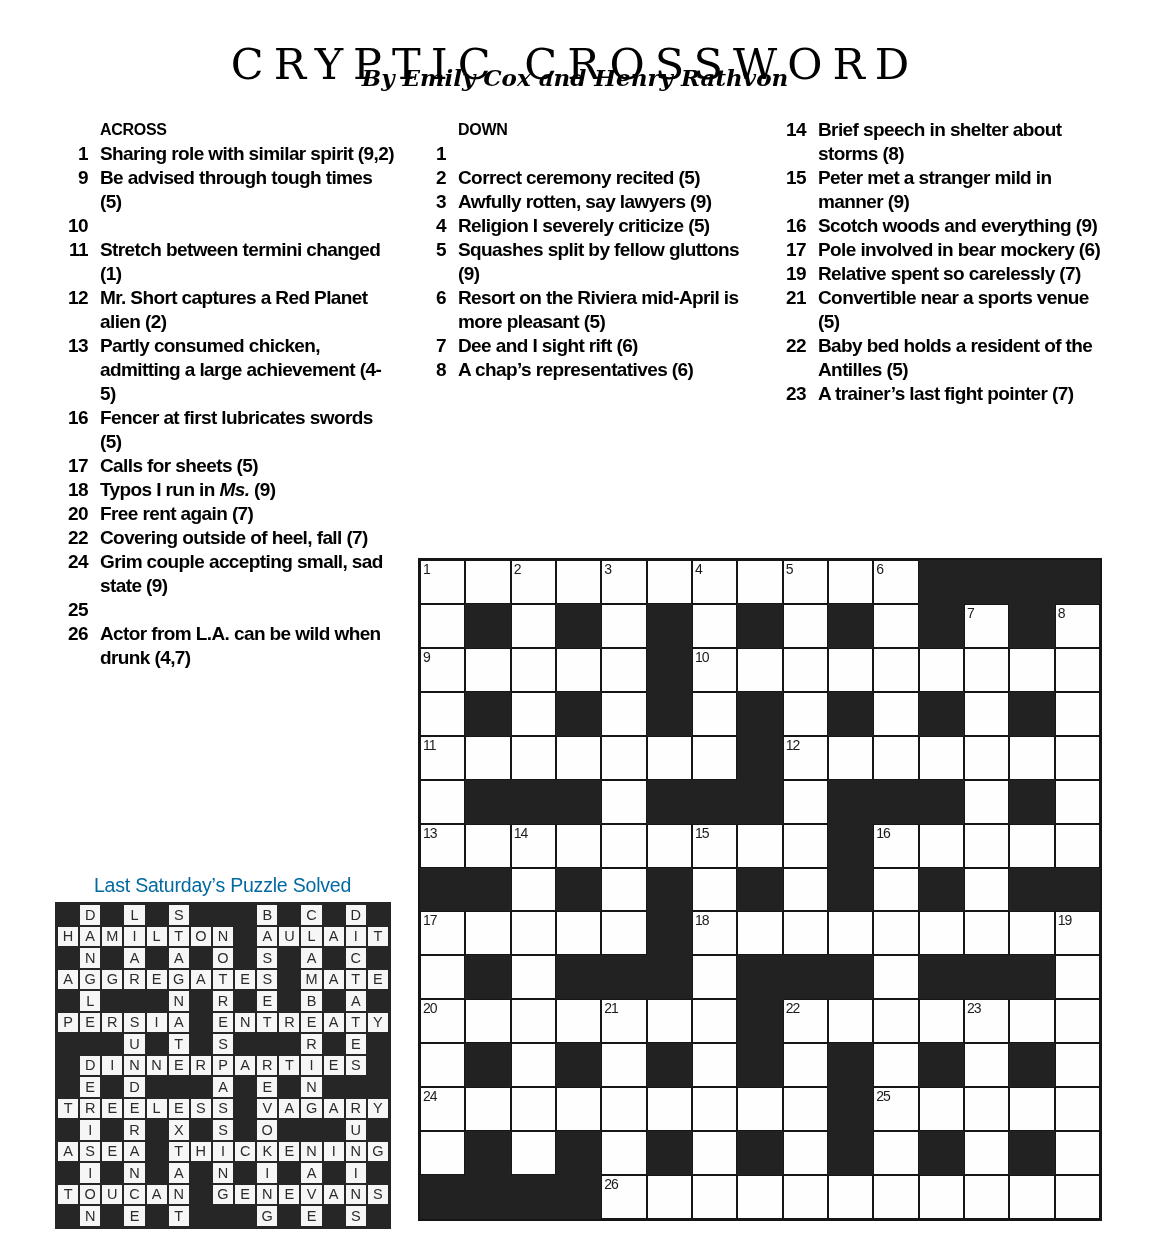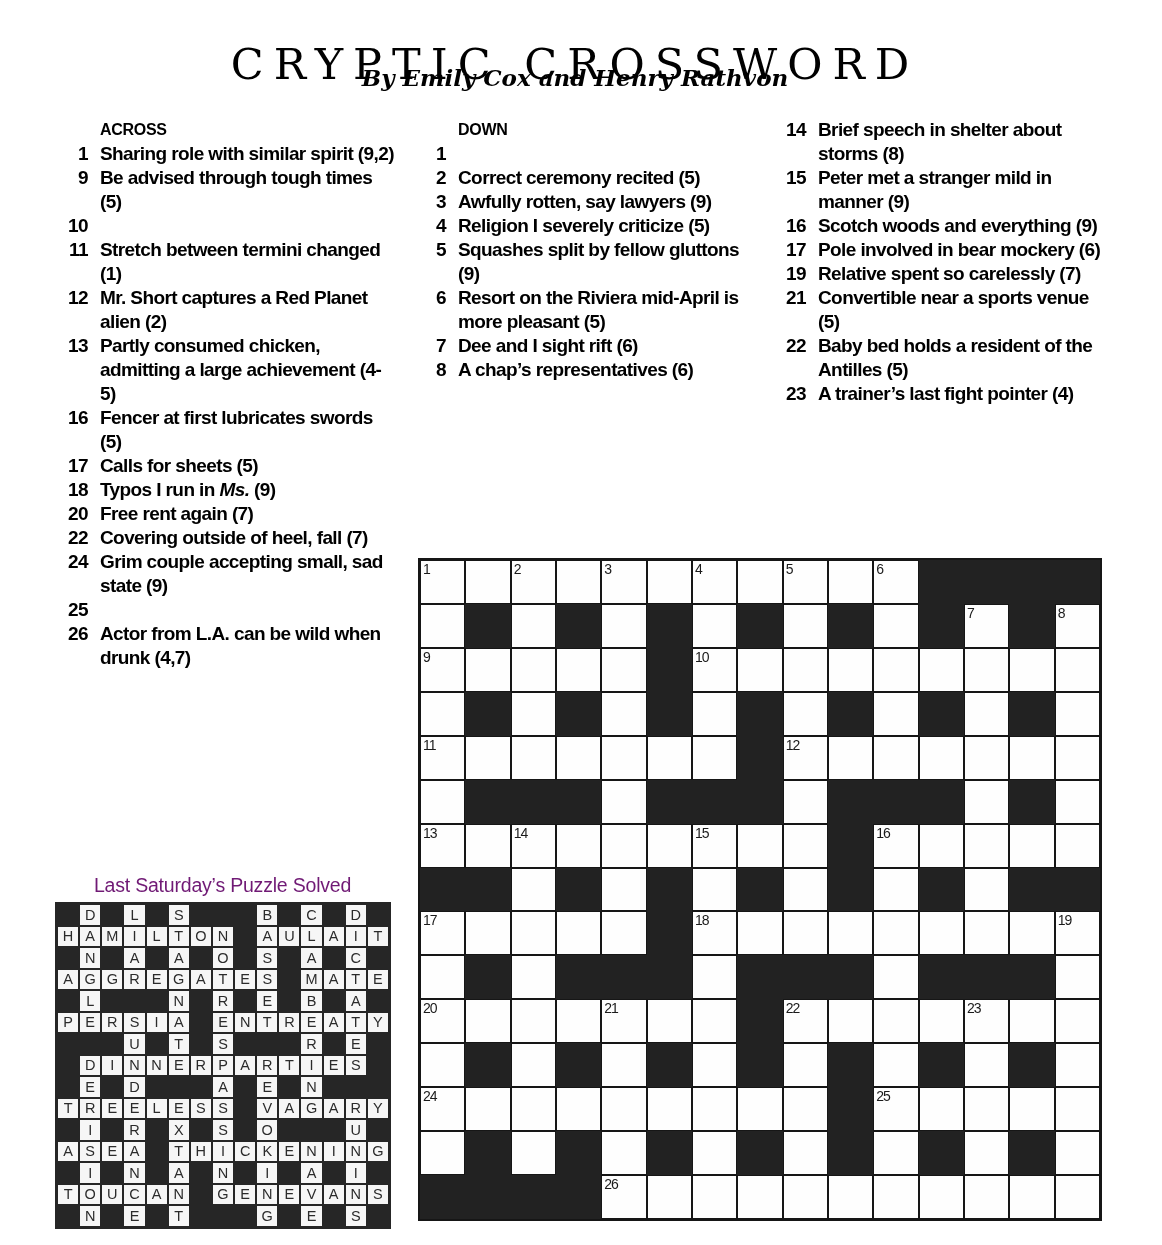--- a/index.html
+++ b/index.html
@@ -34,21 +34,21 @@
              grid-template-rows:repeat(15,1fr);background:#fff;
              border:2px solid #161616;box-sizing:border-box;}
   .cell{position:relative;box-sizing:border-box;}
   .cell.white{background:#fefefe;border:1px solid #161616;}
   .cell.black{background:#222222;border:1px solid #222222;}
   .cell .num{position:absolute;top:0;left:2px;font-size:14px;line-height:16px;
              font-weight:400;color:#1a1a1a;letter-spacing:-1px;}
 
   
   .solved-title{position:absolute;left:45px;top:874px;width:355px;text-align:center;
-                font-size:19.5px;font-weight:400;letter-spacing:-0.2px;color:#701a75;}
+                font-size:19.5px;font-weight:400;letter-spacing:-0.2px;color:#0369a1;}
   .mini-grid{position:absolute;left:55px;top:902px;width:336px;height:327px;
              background:#262626;display:grid;grid-template-columns:repeat(15,1fr);
              grid-template-rows:repeat(15,1fr);gap:2px;padding:3px;
              box-sizing:border-box;}
   .mcell{display:flex;align-items:center;justify-content:center;
          font-size:14.5px;line-height:1;color:#2b2b2b;}
   .mcell.letter{background:#f6f6f6;}
   .mcell.block{background:transparent;}
 </style>
 </head>
@@ -181,21 +181,21 @@
         <div class="clue">
           <span class="cnum">21</span>
           <span class="ctext">Convertible near a sports venue (5)</span>
         </div>
         <div class="clue">
           <span class="cnum">22</span>
           <span class="ctext">Baby bed holds a resident of the Antilles (5)</span>
         </div>
         <div class="clue">
           <span class="cnum">23</span>
-          <span class="ctext">A trainer’s last fight pointer (4)</span>
+          <span class="ctext">A trainer’s last fight pointer (7)</span>
         </div>
       </div>
   </div>
 
   <div class="main-grid" id="main-grid">
       <div class="cell white">
         <span class="num">1</span>
       </div>
       <div class="cell white"></div>
       <div class="cell white">

